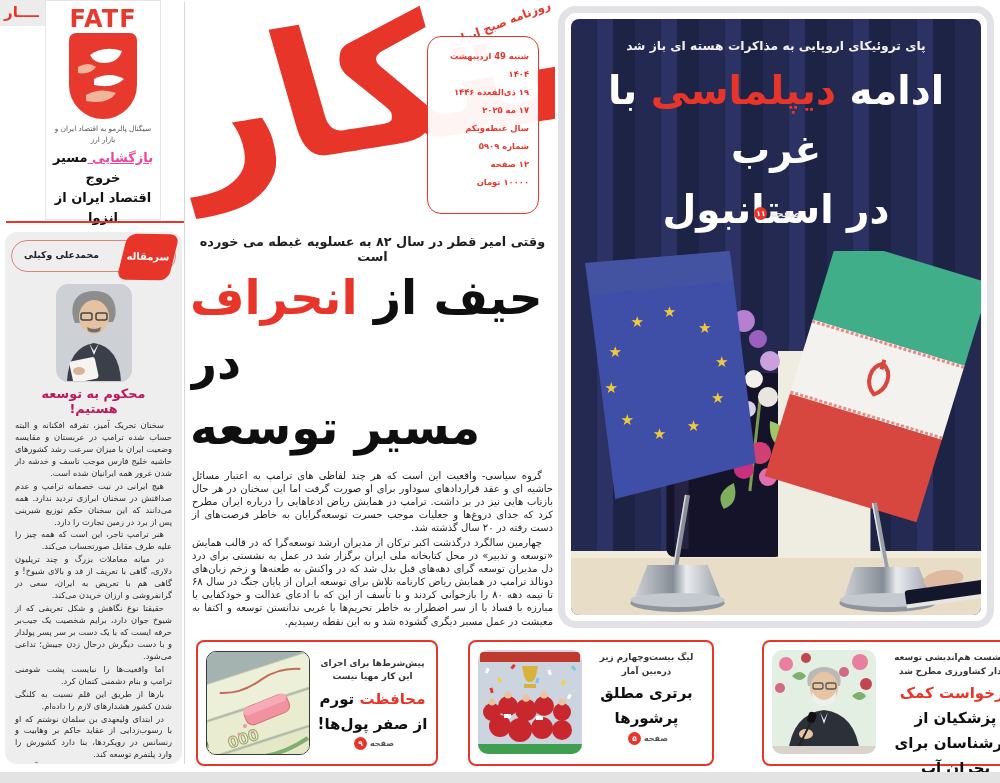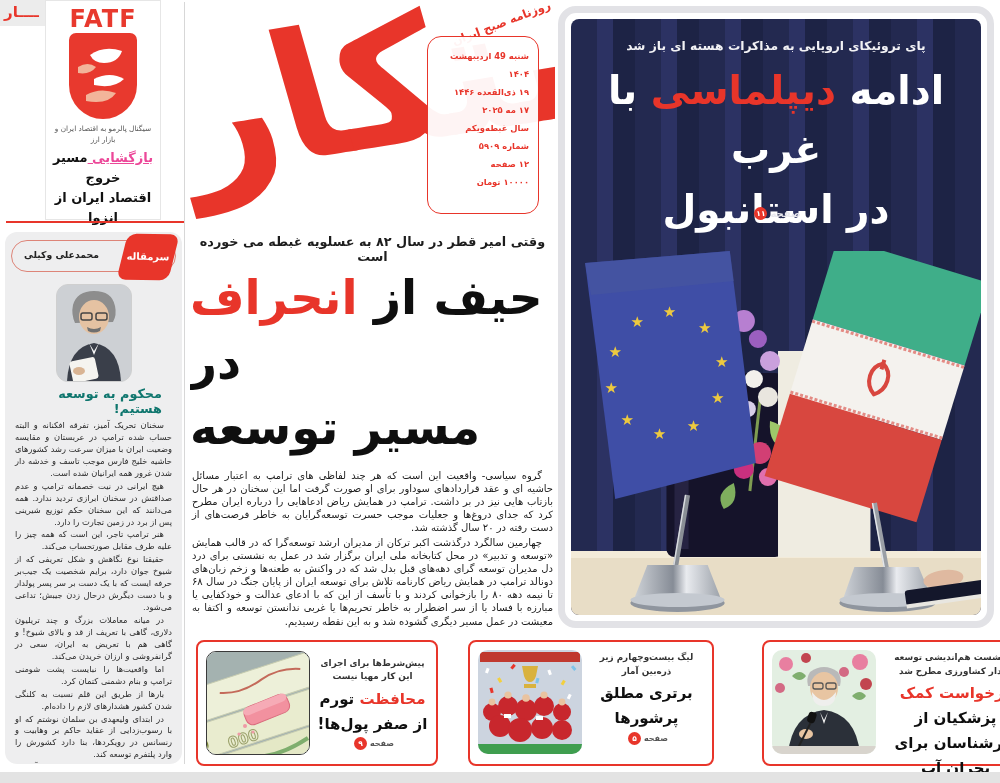--- a/index.html
+++ b/index.html
@@ -54,21 +54,21 @@
     box-sizing:border-box;padding:6px 4px;overflow:hidden;}
   .ed-header{position:relative;height:38px;}
   .ed-pill{position:absolute;left:2px;right:2px;top:2px;height:32px;border:1.5px solid #dd8478;
     border-radius:17px;box-sizing:border-box;}
   .ed-author{position:absolute;top:8px;left:12px;right:46px;text-align:left;font-size:9.3px;font-weight:bold;color:#222;}
   .ed-ribbon{position:absolute;right:4px;top:-4px;width:52px;height:46px;background:#e8352a;
     border-radius:9px;transform:skewX(-13deg) rotate(1deg);z-index:2;}
   .ed-ribbon span{display:block;transform:skewX(13deg);color:#fff;font-size:10px;font-weight:bold;
     text-align:center;line-height:46px;}
   .ed-photo{width:74px;height:96px;margin:8px auto 4px;border-radius:12px;overflow:hidden;border:1px solid #cfcfcf;background:#cfd2d6;}
-  .ed-title{text-align:right;font-size:12.8px;font-weight:900;color:#0f766e;margin:4px 16px 4px;}
+  .ed-title{text-align:center;font-size:12.8px;font-weight:900;color:#be185d;margin:4px 8px 4px;}
   .ed-body{font-size:8.3px;line-height:1.44;text-align:justify;color:#2b2b2b;padding:0 6px;}
   .ed-body p{margin:0 0 1px;text-indent:8px;}
   
   .story-box{top:640px;height:126px;border:2px solid #e8352a;border-radius:8px;background:#fff;
     box-sizing:border-box;display:flex;padding:8px;gap:7px;}
   .sb1{left:196px;width:242px;align-items:center;}
   .sb2{left:468px;width:246px;}
   .sb3{left:762px;width:276px;}
   .sb-text{flex:1;text-align:center;padding-top:1px;}
   .sb-kicker{font-size:8.8px;font-weight:bold;color:#333;line-height:1.55;}
@@ -254,22 +254,22 @@
         <polygon points="32,58 37,66 42,58 37,70" fill="#f2f2f2"></polygon>
         <rect x="14" y="74" width="26" height="22" rx="3" transform="rotate(-12 27 85)" fill="#f5f4f0"></rect>
         <ellipse cx="22" cy="86" rx="6" ry="4" fill="#d9b493"></ellipse>
       </svg>
     </div>
     <div class="ed-title">محکوم به توسعه هستیم!</div>
     <div class="ed-body">
       <p>سخنان تحریک آمیز، تفرقه افکنانه و البته حساب شده ترامپ در عربستان و مقایسه وضعیت ایران با میزان سرعت رشد کشورهای حاشیه خلیج فارس موجب تاسف و خدشه دار شدن غرور همه ایرانیان شده است.</p>
       <p>هیچ ایرانی در نیت خصمانه ترامپ و عدم صداقتش در سخنان ابرازی تردید ندارد. همه می‌دانند که این سخنان حکم توزیع شیرینی پس از برد در زمین تجارت را دارد.</p>
       <p>هنر ترامپ تاجر، این است که همه چیز را علیه طرف مقابل صورتحساب می‌کند.</p>
+      <p>در میانه معاملات بزرگ و چند تریلیون دلاری، گاهی با تعریف از قد و بالای شیوخ! و گاهی هم با تعریض به ایران، سعی در گرانفروشی و ارزان خریدن می‌کند.</p>
       <p>حقیقتا نوع نگاهش و شکل تعریفی که از شیوخ جوان دارد، برایم شخصیت یک جیب‌بر حرفه ایست که با یک دست بر سر پسر پولدار و با دست دیگرش درحال زدن جیبش؛ تداعی می‌شود.</p>
-      <p>در میانه معاملات بزرگ و چند تریلیون دلاری، گاهی با تعریف از قد و بالای شیوخ! و گاهی هم با تعریض به ایران، سعی در گرانفروشی و ارزان خریدن می‌کند.</p>
       <p>اما واقعیت‌ها را نبایست پشت شومنی ترامپ و بنام دشمنی کتمان کرد.</p>
       <p>بارها از طریق این قلم نسبت به کلنگی شدن کشور هشدارهای لازم را داده‌ام.</p>
       <p>در ابتدای ولیعهدی بن سلمان نوشتم که او با رسوب‌زدایی از عقاید حاکم بر وهابیت و رنسانس در رویکردها، بنا دارد کشورش را وارد پلتفرم توسعه کند.</p>
       <p>سرعت توسعه همسایه‌ها و فاصله آنان با ایران بر کسی پوشیده نیست.</p>
 
     </div>
 
   </div>
 
   <div class="abs story-box sb1">

